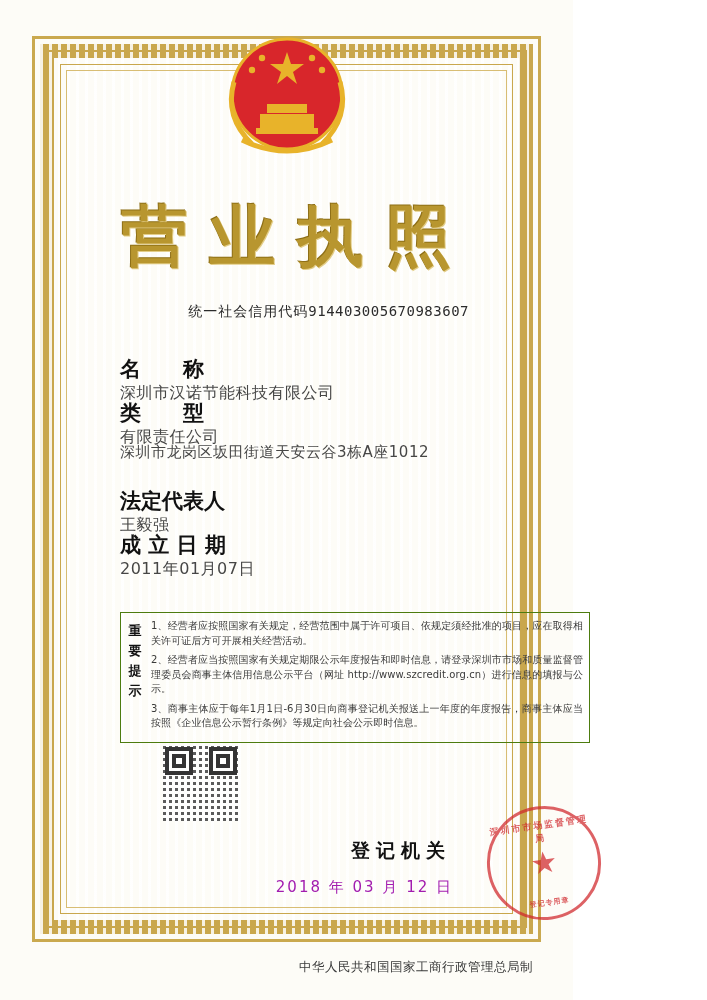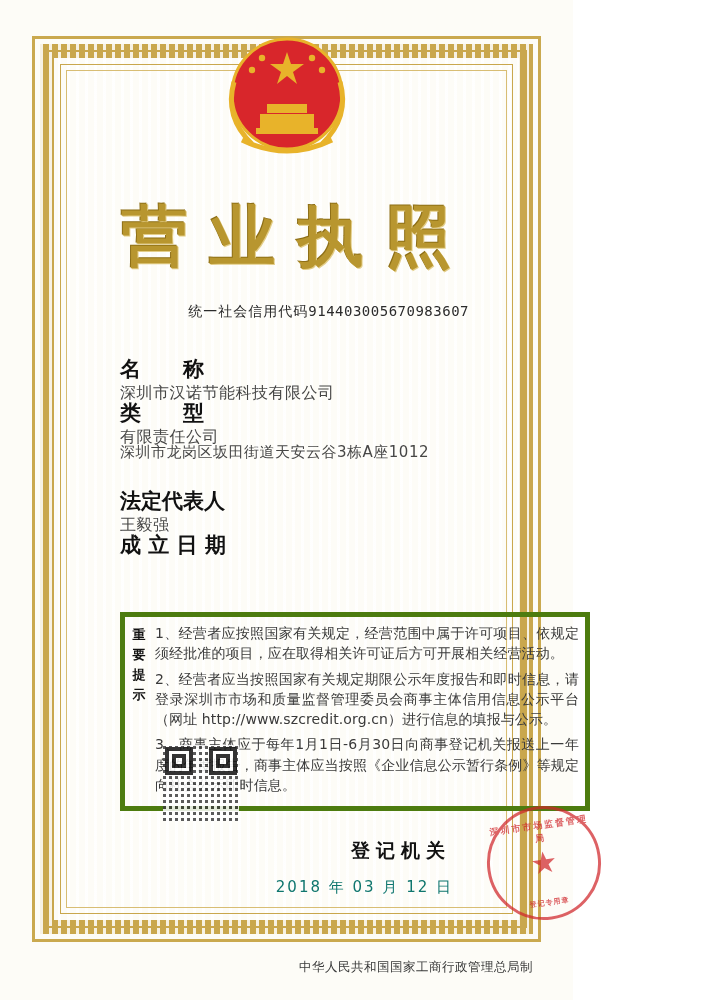--- a/index.html
+++ b/index.html
@@ -141,21 +141,21 @@
     opacity: 0.88;
   }
   .field .value.small { font-size: 15px; }
 
   
   .notice {
     position: absolute;
     left: 120px;
     top: 612px;
     width: 470px;
-    border: 5px solid #4d7c0f;
+    border: 1px solid #4d7c0f;
     display: flex;
     padding: 6px 6px 6px 4px;
     box-sizing: border-box;
     min-height: 96px;
   }
   .notice-title {
     width: 20px;
     font-family: "DejaVu Serif", "Liberation Serif", serif;
     font-size: 13px;
     font-weight: bold;
@@ -163,21 +163,21 @@
     line-height: 1.55;
     text-align: center;
     padding-top: 2px;
   }
   .notice-body {
     flex: 1;
     padding-left: 6px;
   }
   .notice-body p {
     margin: 0 0 5px 0;
-    font-size: 14px;
+    font-size: 10px;
     line-height: 1.45;
     color: #3a3a3a;
     text-align: justify;
     letter-spacing: 0.1px;
   }
 
   
   .qr {
     position: absolute;
     left: 163px;
@@ -210,21 +210,21 @@
     font-size: 19px;
     font-weight: bold;
     letter-spacing: 6px;
     color: #111;
   }
   .issue-date {
     position: absolute;
     right: 120px;
     top: 878px;
     font-size: 15px;
-    color: #0f766e;
+    color: #a21caf;
     letter-spacing: 2px;
   }
 
   
   .seal {
     position: absolute;
     left: 487px;
     top: 806px;
     width: 108px;
     height: 108px;
@@ -318,20 +318,21 @@
       <div class="value small">深圳市龙岗区坂田街道天安云谷3栋A座1012</div>
     </div>
 
     <div class="field">
       <div class="label spread5">法定代表人</div>
       <div class="value">王毅强</div>
     </div>
 
     <div class="field">
       <div class="label spread5">成 立 日 期</div>
+      <div class="value">2011年01月07日</div>
     </div>
 
   </div>
 
   <div class="notice">
     <div class="notice-title">重要提示</div>
     <div class="notice-body">
       <p>1、经营者应按照国家有关规定，经营范围中属于许可项目、依规定须经批准的项目，应在取得相关许可证后方可开展相关经营活动。</p>
       <p>2、经营者应当按照国家有关规定期限公示年度报告和即时信息，请登录深圳市市场和质量监督管理委员会商事主体信用信息公示平台（网址 http://www.szcredit.org.cn）进行信息的填报与公示。</p>
       <p>3、商事主体应于每年1月1日-6月30日向商事登记机关报送上一年度的年度报告，商事主体应当按照《企业信息公示暂行条例》等规定向社会公示即时信息。</p>

